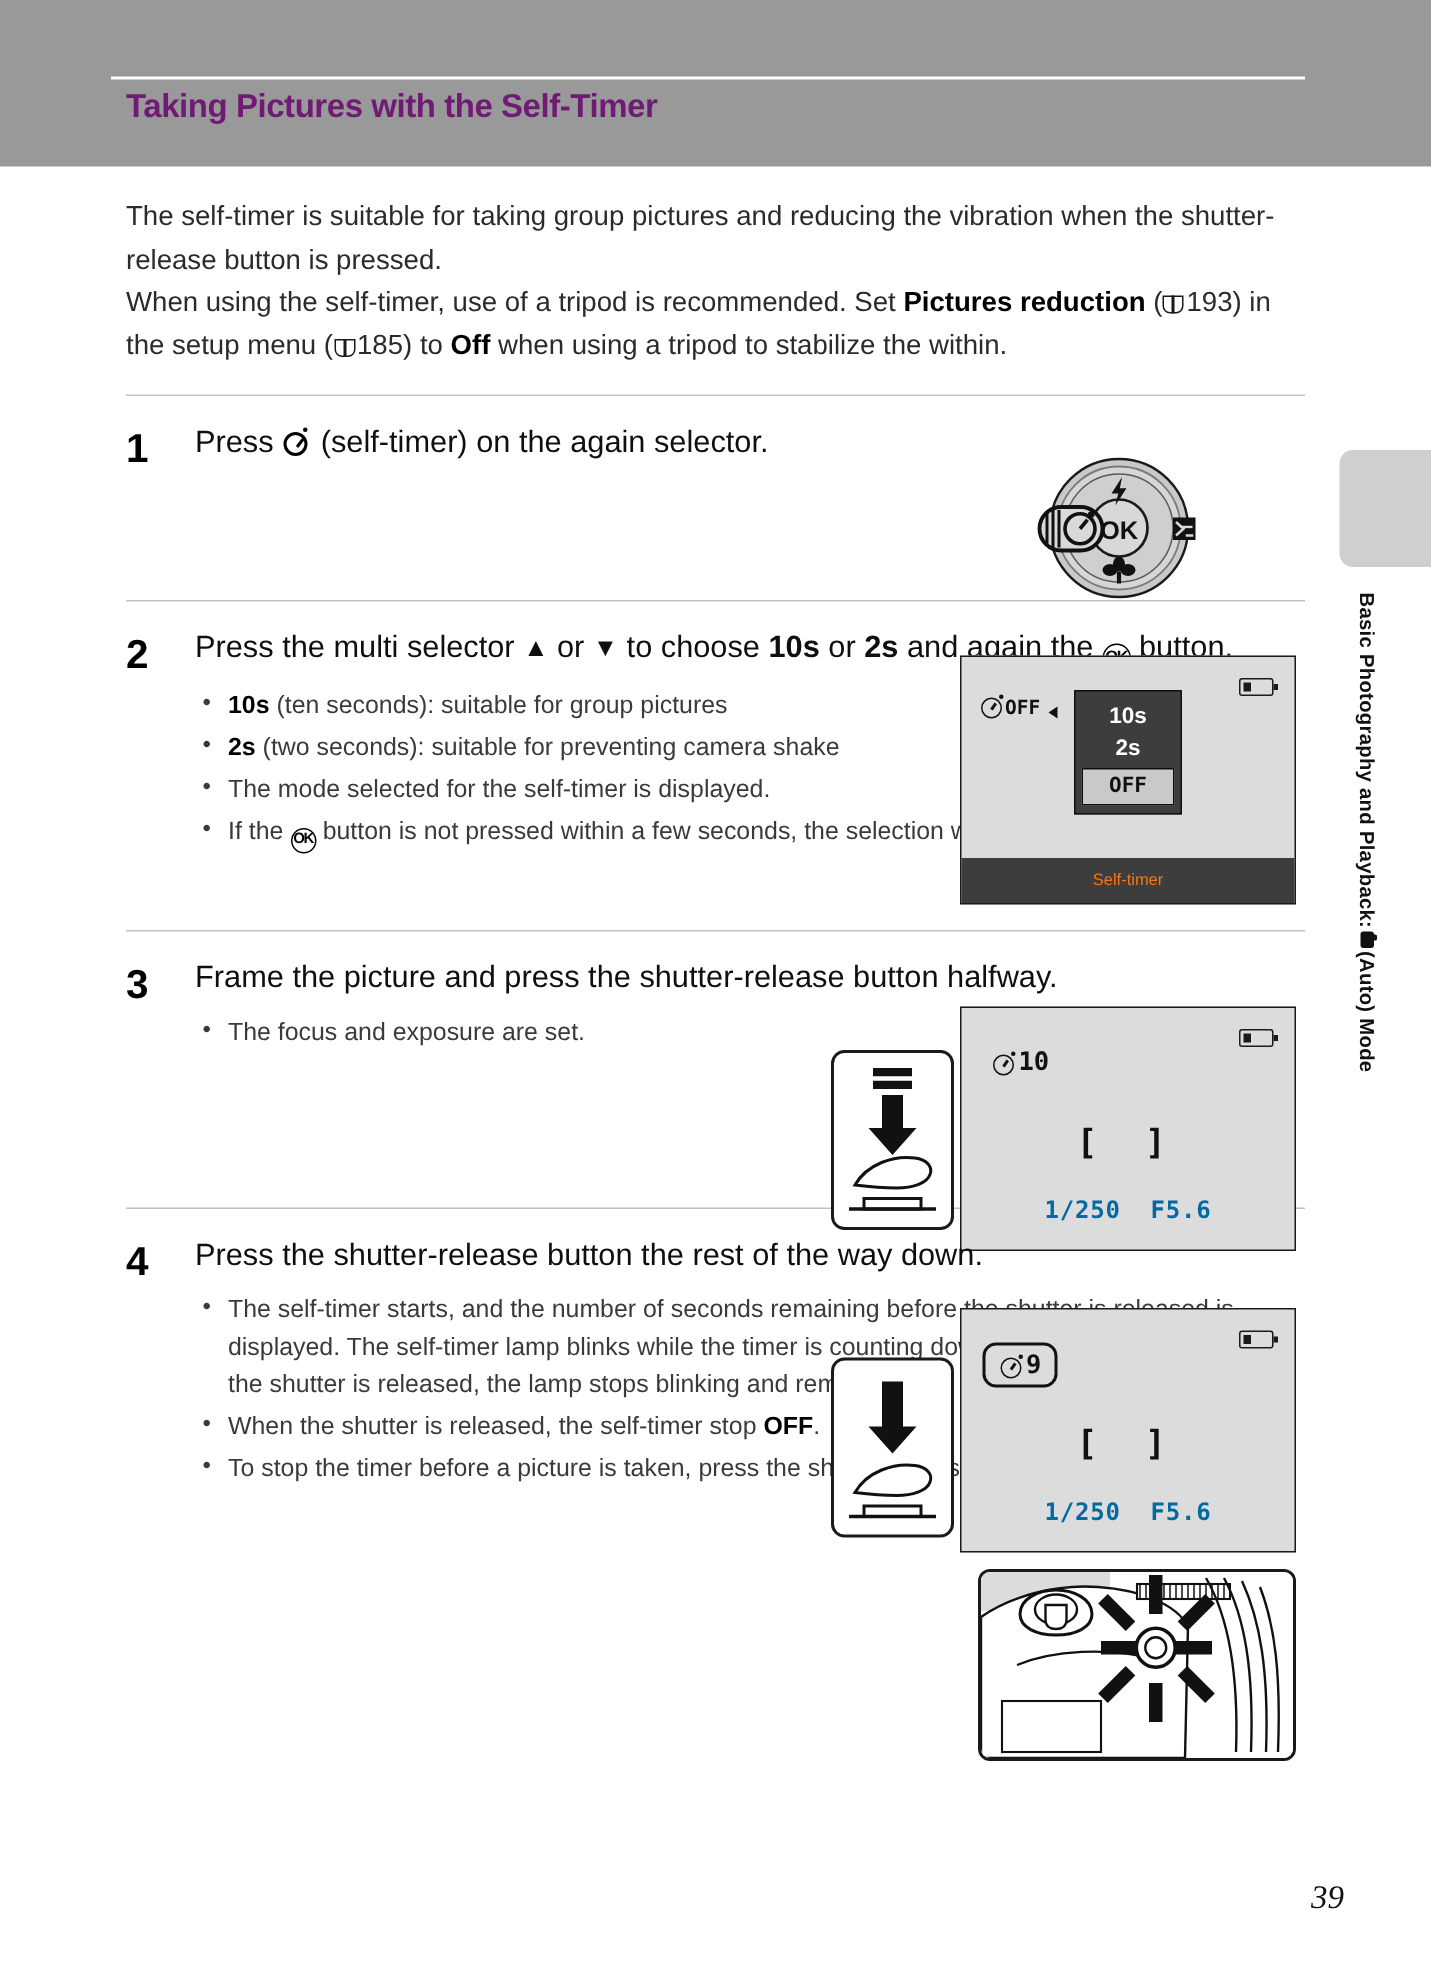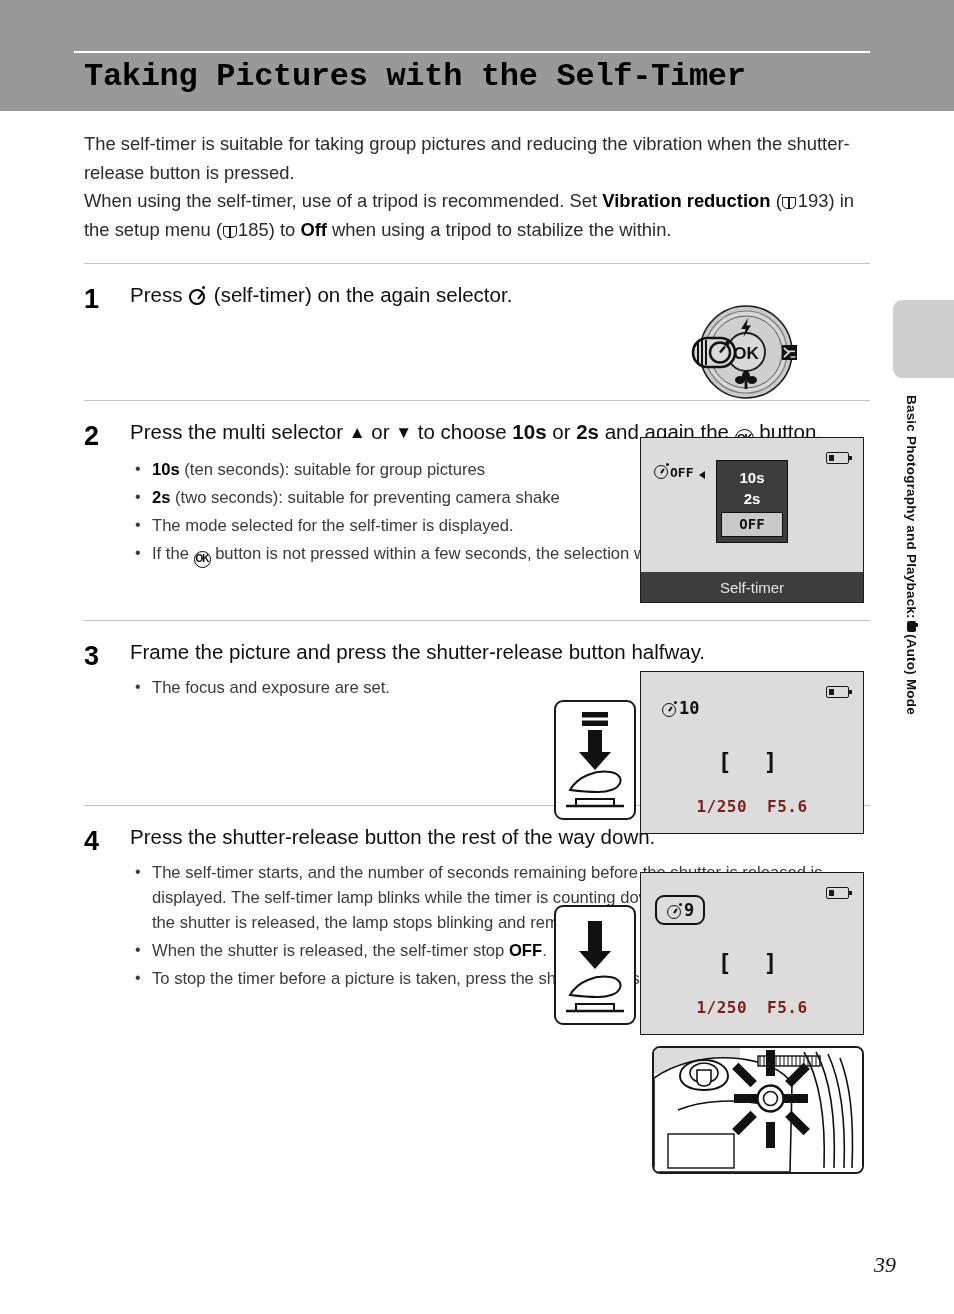--- a/index.html
+++ b/index.html
@@ -27,25 +27,25 @@
     top: 51px;
     left: 74px;
     width: 796px;
     height: 2px;
     background: #ffffff;
   }
   .page-title {
     position: absolute;
     top: 58px;
     left: 84px;
-    font-size: 32px;
+    font-size: 22px;
     font-weight: bold;
     letter-spacing: -0.3px;
-    color: #000000;
-    font-family: Liberation Mono, monospace;
+    color: #701a75;
+    font-family: Liberation Sans, sans-serif;
   }
 
   
   .side-tab {
     position: absolute;
     left: 893px;
     top: 300px;
     width: 61px;
     height: 78px;
     background: #cfcfcf;
@@ -255,23 +255,23 @@
     right: -4px; top: 3px;
     width: 3px; height: 4px;
     background: #1a1a1a;
   }
 
   .lcd-bottom-bar {
     position: absolute;
     left: 0; right: 0; bottom: 0;
     height: 30px;
     background: #3d3d3d;
-    color: #e5e5e5;
+    color: #f97316;
     font-family: "Liberation Sans", sans-serif;
-    font-size: 15px;
+    font-size: 11px;
     display: flex;
     align-items: center;
     justify-content: center;
   }
 
   .menu-pop {
     position: absolute;
     left: 75px; top: 22px;
     width: 72px;
     background: #3d3d3d;
@@ -372,21 +372,21 @@
     letter-spacing: 9px;
   }
   .lcd-exposure {
     position: absolute;
     left: 0; right: 0;
     bottom: 17px;
     text-align: center;
     font-family: "DejaVu Sans Mono", monospace;
     font-size: 16px;
     font-weight: bold;
-    color: #7f1d1d;
+    color: #0369a1;
     letter-spacing: 0.5px;
   }
   .lcd-exposure span { margin: 0 10px; }
 
   
   .dial-wrap {
     position: absolute;
     width: 132px; height: 104px;
   }
 
@@ -433,21 +433,21 @@
   <span>Basic Photography and Playback:</span>
   <span class="cam-glyph"></span>
   <span>(Auto) Mode</span>
 </div>
 
 <div class="content">
 
   <div class="intro">
     <p>The self-timer is suitable for taking group pictures and reducing the vibration when the shutter-release button is pressed.</p>
     <p>
-      <span>When using the self-timer, use of a tripod is recommended. Set </span><b>Vibration reduction</b> (<span class="book-ico"></span><span>193</span><span>) in the setup menu (</span><span class="book-ico"></span><span>185</span><span>) to </span><b>Off</b><span> when using a tripod to stabilize the within.</span>
+      <span>When using the self-timer, use of a tripod is recommended. Set </span><b>Pictures reduction</b> (<span class="book-ico"></span><span>193</span><span>) in the setup menu (</span><span class="book-ico"></span><span>185</span><span>) to </span><b>Off</b><span> when using a tripod to stabilize the within.</span>
     </p>
   </div>
 
   <hr class="sep" style="margin-top:19px;">
 
   <div class="step" style="padding-top:16px; min-height:130px;">
     <div class="step-num">1</div>
     <div class="step-body">
       <div class="step-head">
         <span>Press </span><span class="st-glyph"><span class="dial"></span><span class="hand"></span><span class="tick"></span></span><span> (self-timer) on the again selector.</span>

